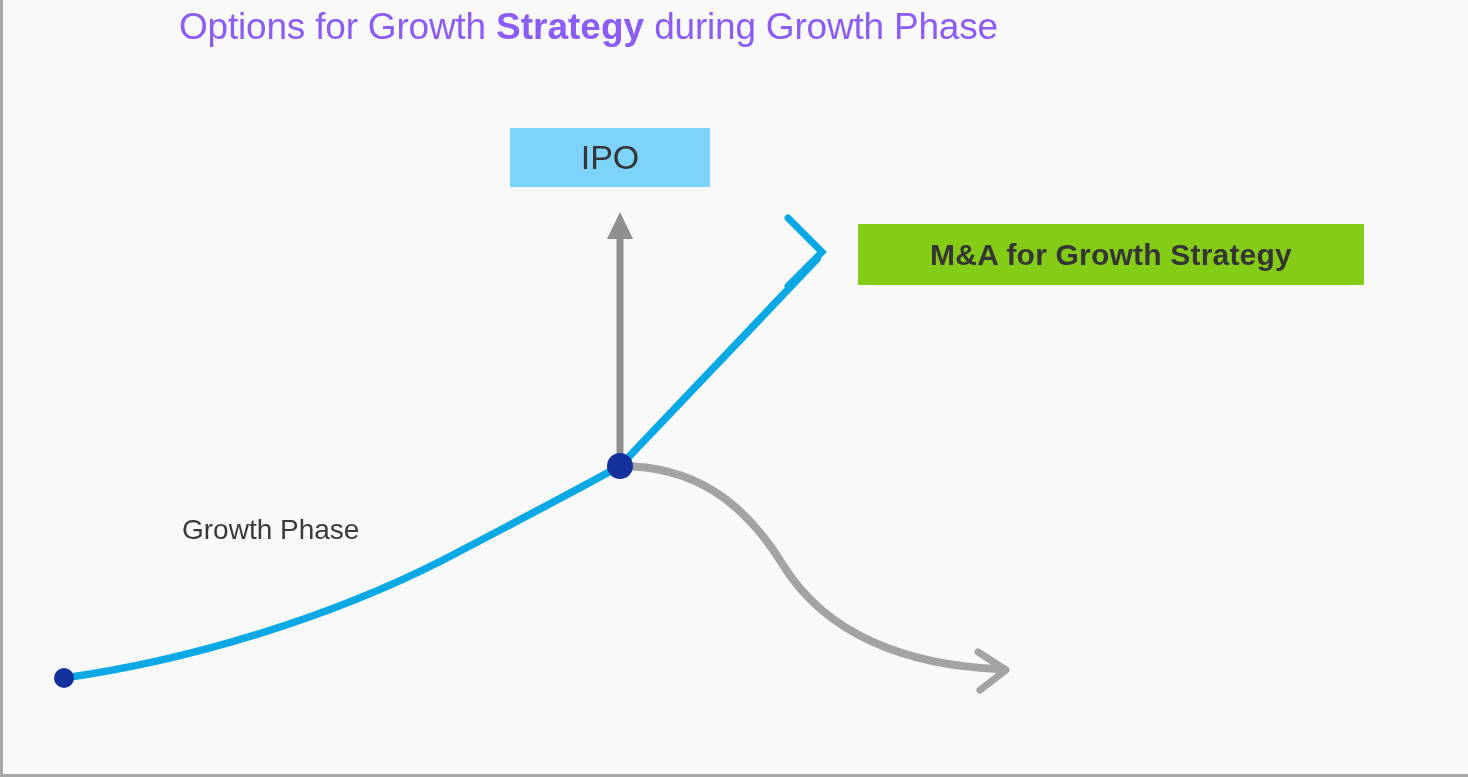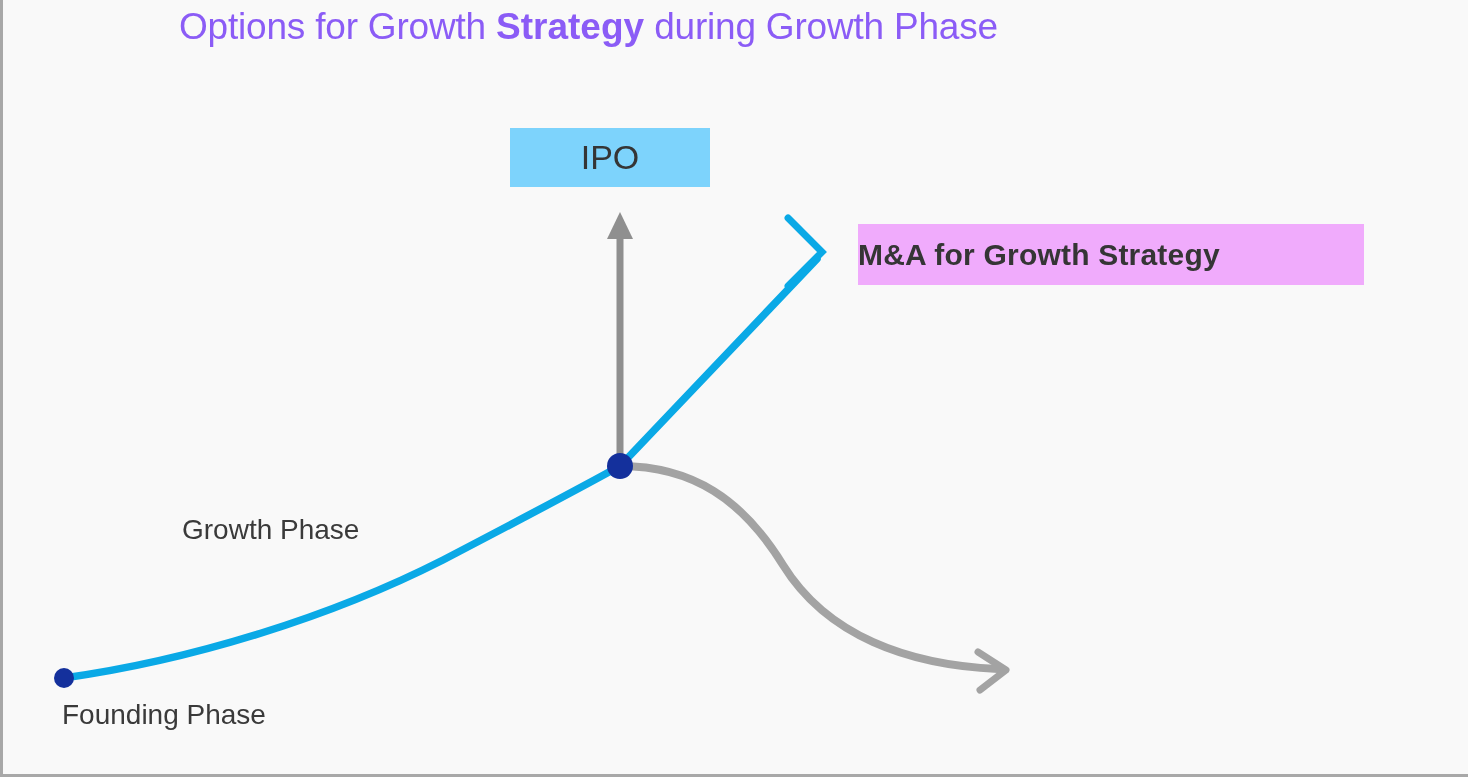--- a/index.html
+++ b/index.html
@@ -55,24 +55,24 @@
     font-size: 34px;
     color: #353535;
     box-sizing: border-box;
   }
   .ma-box {
     position: absolute;
     left: 855px;
     top: 224px;
     width: 506px;
     height: 61px;
-    background: #f0abfc;
+    background: #84cc16;
     display: flex;
     align-items: center;
-    justify-content: flex-start;
+    justify-content: center;
     font-size: 30px;
     font-weight: bold;
     color: #353535;
     box-sizing: border-box;
     letter-spacing: 0.2px;
   }
   .phase-label {
     position: absolute;
     font-size: 28px;
     color: #3a3a3a;
@@ -117,15 +117,14 @@
     <span>IPO</span>
   </div>
 
   <div class="ma-box">
     <span>M&amp;A for Growth Strategy</span>
   </div>
 
   <div class="phase-label" id="label-growth-phase">Growth Phase</div>
 
 
-  <div class="phase-label" id="label-founding-phase">Founding Phase</div>
 
 </div>
 
 </body></html>

